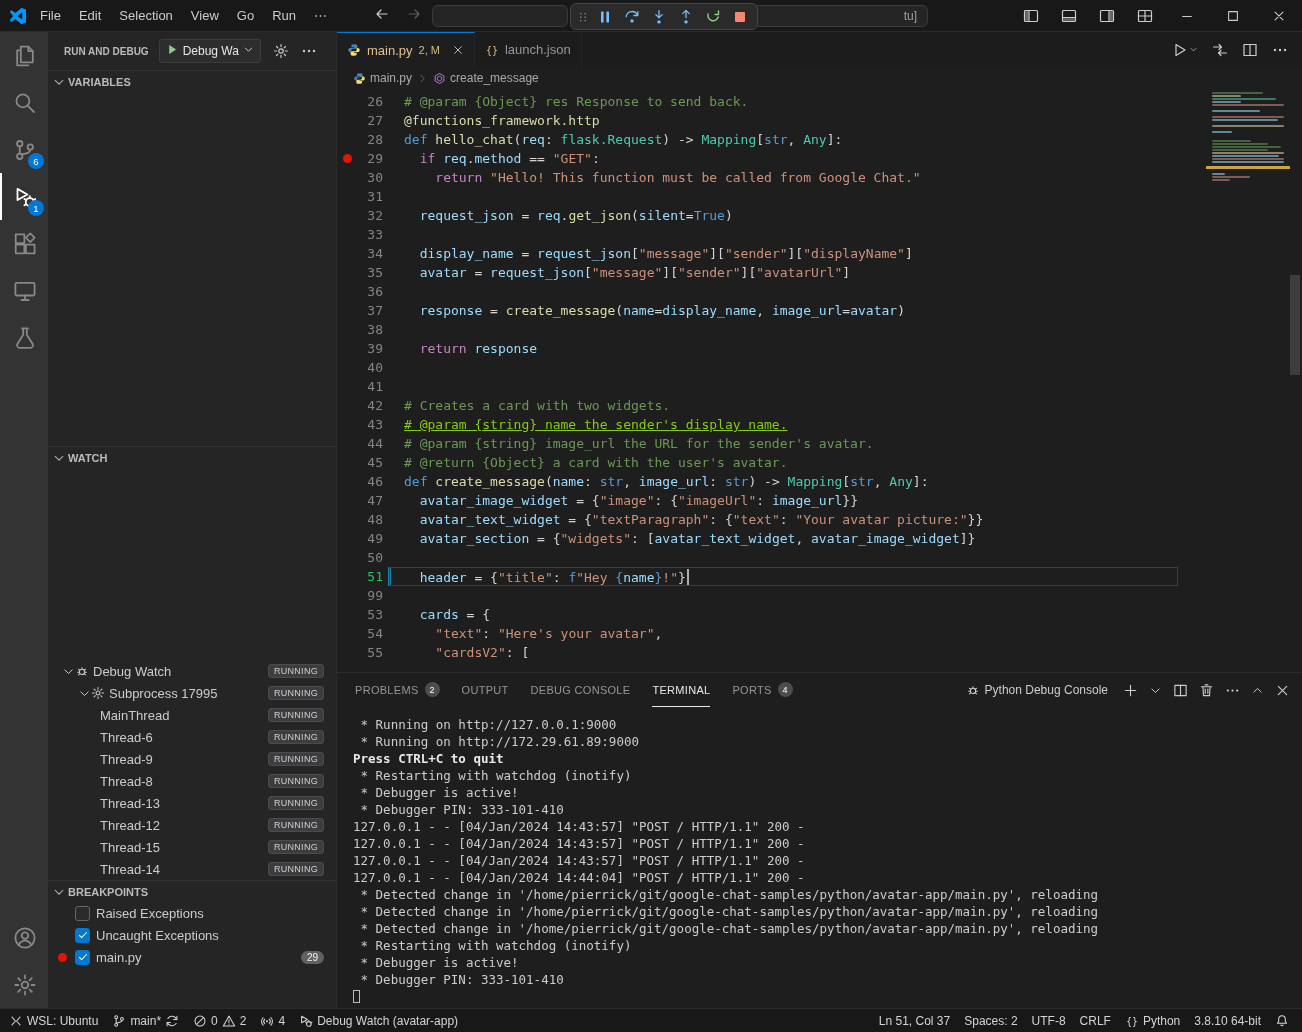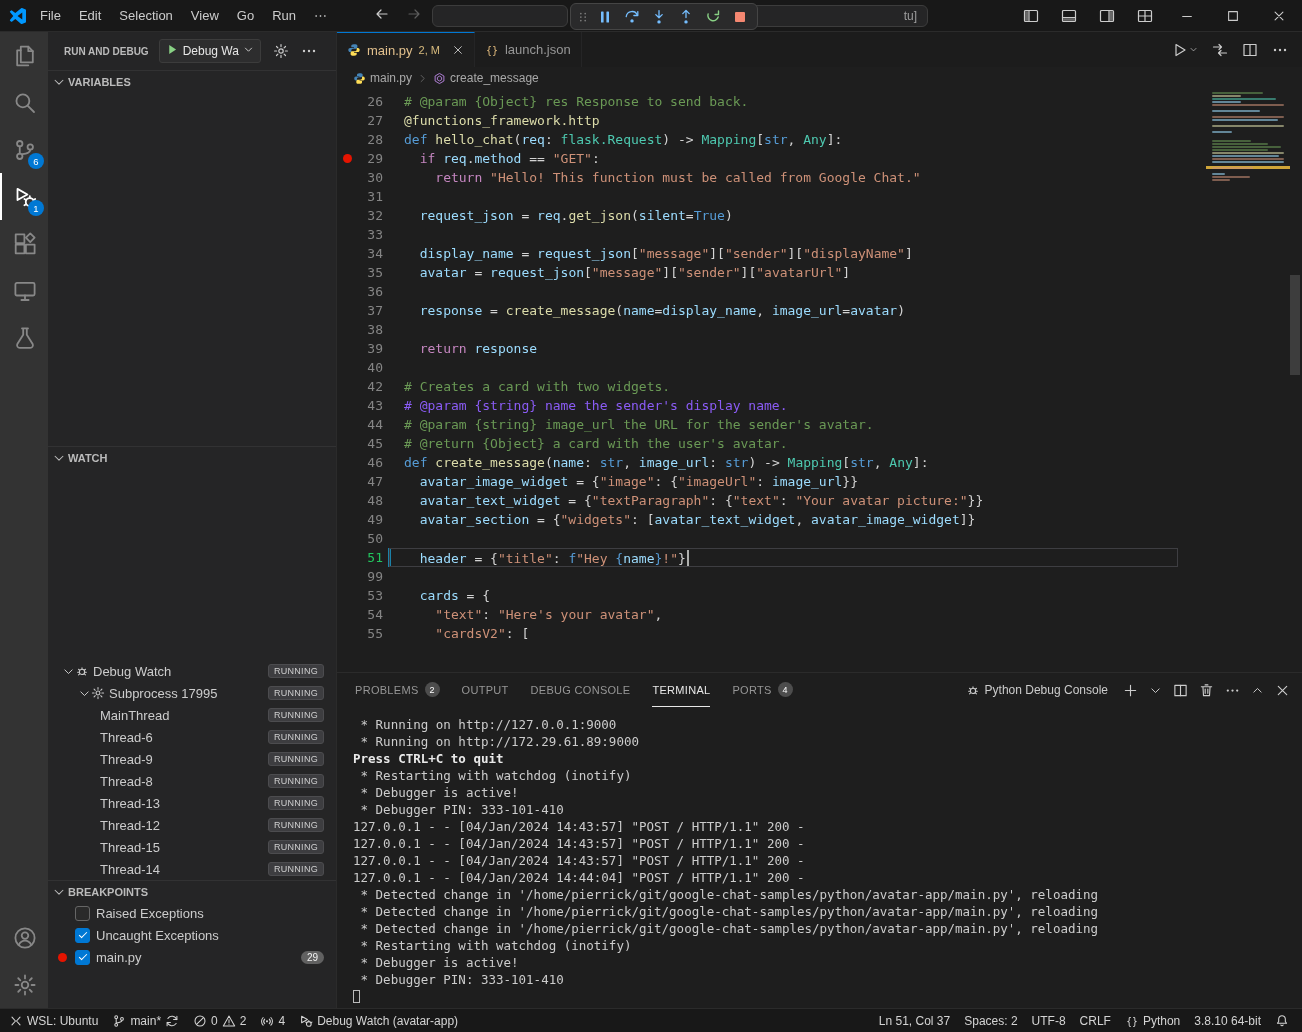--- a/index.html
+++ b/index.html
@@ -621,22 +621,23 @@
             <div class="code-line"><span class="gutter"><span class="bp-slot"></span><span class="lnum">31</span></span><span class="mod-slot"></span><span class="lcontent"></span></div>
             <div class="code-line"><span class="gutter"><span class="bp-slot"></span><span class="lnum">32</span></span><span class="mod-slot"></span><span class="lcontent"><span style="color: rgb(212, 212, 212);">  </span><span style="color: rgb(156, 220, 254);">request_json</span><span style="color: rgb(212, 212, 212);"> = </span><span style="color: rgb(156, 220, 254);">req</span><span style="color: rgb(212, 212, 212);">.</span><span style="color: rgb(220, 220, 170);">get_json</span><span style="color: rgb(212, 212, 212);">(</span><span style="color: rgb(156, 220, 254);">silent</span><span style="color: rgb(212, 212, 212);">=</span><span style="color: rgb(86, 156, 214);">True</span><span style="color: rgb(212, 212, 212);">)</span></span></div>
             <div class="code-line"><span class="gutter"><span class="bp-slot"></span><span class="lnum">33</span></span><span class="mod-slot"></span><span class="lcontent"></span></div>
             <div class="code-line"><span class="gutter"><span class="bp-slot"></span><span class="lnum">34</span></span><span class="mod-slot"></span><span class="lcontent"><span style="color: rgb(212, 212, 212);">  </span><span style="color: rgb(156, 220, 254);">display_name</span><span style="color: rgb(212, 212, 212);"> = </span><span style="color: rgb(156, 220, 254);">request_json</span><span style="color: rgb(212, 212, 212);">[</span><span style="color: rgb(206, 145, 120);">"message"</span><span style="color: rgb(212, 212, 212);">][</span><span style="color: rgb(206, 145, 120);">"sender"</span><span style="color: rgb(212, 212, 212);">][</span><span style="color: rgb(206, 145, 120);">"displayName"</span><span style="color: rgb(212, 212, 212);">]</span></span></div>
             <div class="code-line"><span class="gutter"><span class="bp-slot"></span><span class="lnum">35</span></span><span class="mod-slot"></span><span class="lcontent"><span style="color: rgb(212, 212, 212);">  </span><span style="color: rgb(156, 220, 254);">avatar</span><span style="color: rgb(212, 212, 212);"> = </span><span style="color: rgb(156, 220, 254);">request_json</span><span style="color: rgb(212, 212, 212);">[</span><span style="color: rgb(206, 145, 120);">"message"</span><span style="color: rgb(212, 212, 212);">][</span><span style="color: rgb(206, 145, 120);">"sender"</span><span style="color: rgb(212, 212, 212);">][</span><span style="color: rgb(206, 145, 120);">"avatarUrl"</span><span style="color: rgb(212, 212, 212);">]</span></span></div>
             <div class="code-line"><span class="gutter"><span class="bp-slot"></span><span class="lnum">36</span></span><span class="mod-slot"></span><span class="lcontent"></span></div>
             <div class="code-line"><span class="gutter"><span class="bp-slot"></span><span class="lnum">37</span></span><span class="mod-slot"></span><span class="lcontent"><span style="color: rgb(212, 212, 212);">  </span><span style="color: rgb(156, 220, 254);">response</span><span style="color: rgb(212, 212, 212);"> = </span><span style="color: rgb(220, 220, 170);">create_message</span><span style="color: rgb(212, 212, 212);">(</span><span style="color: rgb(156, 220, 254);">name</span><span style="color: rgb(212, 212, 212);">=</span><span style="color: rgb(156, 220, 254);">display_name</span><span style="color: rgb(212, 212, 212);">, </span><span style="color: rgb(156, 220, 254);">image_url</span><span style="color: rgb(212, 212, 212);">=</span><span style="color: rgb(156, 220, 254);">avatar</span><span style="color: rgb(212, 212, 212);">)</span></span></div>
             <div class="code-line"><span class="gutter"><span class="bp-slot"></span><span class="lnum">38</span></span><span class="mod-slot"></span><span class="lcontent"></span></div>
             <div class="code-line"><span class="gutter"><span class="bp-slot"></span><span class="lnum">39</span></span><span class="mod-slot"></span><span class="lcontent"><span style="color: rgb(212, 212, 212);">  </span><span style="color: rgb(197, 134, 192);">return</span><span style="color: rgb(212, 212, 212);"> </span><span style="color: rgb(156, 220, 254);">response</span></span></div>
             <div class="code-line"><span class="gutter"><span class="bp-slot"></span><span class="lnum">40</span></span><span class="mod-slot"></span><span class="lcontent"></span></div>
+            <div class="code-line"><span class="gutter"><span class="bp-slot"></span><span class="lnum">41</span></span><span class="mod-slot"></span><span class="lcontent"></span></div>
             <div class="code-line"><span class="gutter"><span class="bp-slot"></span><span class="lnum">42</span></span><span class="mod-slot"></span><span class="lcontent"><span style="color: rgb(106, 153, 85);"># Creates a card with two widgets.</span></span></div>
-            <div class="code-line"><span class="gutter"><span class="bp-slot"></span><span class="lnum">43</span></span><span class="mod-slot"></span><span class="lcontent"><span style="color: #8b5cf6;"># @param {string} name the sender's display name.</span></span></div>
+            <div class="code-line"><span class="gutter"><span class="bp-slot"></span><span class="lnum">43</span></span><span class="mod-slot"></span><span class="lcontent"><span style="color: #84cc16; text-decoration: underline;"># @param {string} name the sender's display name.</span></span></div>
             <div class="code-line"><span class="gutter"><span class="bp-slot"></span><span class="lnum">44</span></span><span class="mod-slot"></span><span class="lcontent"><span style="color: rgb(106, 153, 85);"># @param {string} image_url the URL for the sender's avatar.</span></span></div>
             <div class="code-line"><span class="gutter"><span class="bp-slot"></span><span class="lnum">45</span></span><span class="mod-slot"></span><span class="lcontent"><span style="color: rgb(106, 153, 85);"># @return {Object} a card with the user's avatar.</span></span></div>
             <div class="code-line"><span class="gutter"><span class="bp-slot"></span><span class="lnum">46</span></span><span class="mod-slot"></span><span class="lcontent"><span style="color: rgb(86, 156, 214);">def</span><span style="color: rgb(212, 212, 212);"> </span><span style="color: rgb(220, 220, 170);">create_message</span><span style="color: rgb(212, 212, 212);">(</span><span style="color: rgb(156, 220, 254);">name</span><span style="color: rgb(212, 212, 212);">: </span><span style="color: rgb(86, 156, 214);">str</span><span style="color: rgb(212, 212, 212);">, </span><span style="color: rgb(156, 220, 254);">image_url</span><span style="color: rgb(212, 212, 212);">: </span><span style="color: rgb(86, 156, 214);">str</span><span style="color: rgb(212, 212, 212);">) -&gt; </span><span style="color: rgb(78, 201, 176);">Mapping</span><span style="color: rgb(212, 212, 212);">[</span><span style="color: rgb(86, 156, 214);">str</span><span style="color: rgb(212, 212, 212);">, </span><span style="color: rgb(78, 201, 176);">Any</span><span style="color: rgb(212, 212, 212);">]:</span></span></div>
             <div class="code-line"><span class="gutter"><span class="bp-slot"></span><span class="lnum">47</span></span><span class="mod-slot"></span><span class="lcontent"><span style="color: rgb(212, 212, 212);">  </span><span style="color: rgb(156, 220, 254);">avatar_image_widget</span><span style="color: rgb(212, 212, 212);"> = {</span><span style="color: rgb(206, 145, 120);">"image"</span><span style="color: rgb(212, 212, 212);">: {</span><span style="color: rgb(206, 145, 120);">"imageUrl"</span><span style="color: rgb(212, 212, 212);">: </span><span style="color: rgb(156, 220, 254);">image_url</span><span style="color: rgb(212, 212, 212);">}}</span></span></div>
             <div class="code-line"><span class="gutter"><span class="bp-slot"></span><span class="lnum">48</span></span><span class="mod-slot"></span><span class="lcontent"><span style="color: rgb(212, 212, 212);">  </span><span style="color: rgb(156, 220, 254);">avatar_text_widget</span><span style="color: rgb(212, 212, 212);"> = {</span><span style="color: rgb(206, 145, 120);">"textParagraph"</span><span style="color: rgb(212, 212, 212);">: {</span><span style="color: rgb(206, 145, 120);">"text"</span><span style="color: rgb(212, 212, 212);">: </span><span style="color: rgb(206, 145, 120);">"Your avatar picture:"</span><span style="color: rgb(212, 212, 212);">}}</span></span></div>
             <div class="code-line"><span class="gutter"><span class="bp-slot"></span><span class="lnum">49</span></span><span class="mod-slot"></span><span class="lcontent"><span style="color: rgb(212, 212, 212);">  </span><span style="color: rgb(156, 220, 254);">avatar_section</span><span style="color: rgb(212, 212, 212);"> = {</span><span style="color: rgb(206, 145, 120);">"widgets"</span><span style="color: rgb(212, 212, 212);">: [</span><span style="color: rgb(156, 220, 254);">avatar_text_widget</span><span style="color: rgb(212, 212, 212);">, </span><span style="color: rgb(156, 220, 254);">avatar_image_widget</span><span style="color: rgb(212, 212, 212);">]}</span></span></div>
             <div class="code-line"><span class="gutter"><span class="bp-slot"></span><span class="lnum">50</span></span><span class="mod-slot"></span><span class="lcontent"></span></div>
             <div class="code-line current"><span class="gutter"><span class="bp-slot"></span><span class="lnum">51</span></span><span class="mod-slot mod"></span><span class="lcontent"><span style="color: rgb(212, 212, 212);">  </span><span style="color: rgb(156, 220, 254);">header</span><span style="color: rgb(212, 212, 212);"> = {</span><span style="color: rgb(206, 145, 120);">"title"</span><span style="color: rgb(212, 212, 212);">: </span><span style="color: rgb(86, 156, 214);">f</span><span style="color: rgb(206, 145, 120);">"Hey </span><span style="color: rgb(86, 156, 214);">{</span><span style="color: rgb(156, 220, 254);">name</span><span style="color: rgb(86, 156, 214);">}</span><span style="color: rgb(206, 145, 120);">!"</span><span style="color: rgb(212, 212, 212);">}</span><span class="cursor"></span></span></div>
             <div class="code-line"><span class="gutter"><span class="bp-slot"></span><span class="lnum">99</span></span><span class="mod-slot"></span><span class="lcontent"></span></div>
             <div class="code-line"><span class="gutter"><span class="bp-slot"></span><span class="lnum">53</span></span><span class="mod-slot"></span><span class="lcontent"><span style="color: rgb(212, 212, 212);">  </span><span style="color: rgb(156, 220, 254);">cards</span><span style="color: rgb(212, 212, 212);"> = {</span></span></div>

